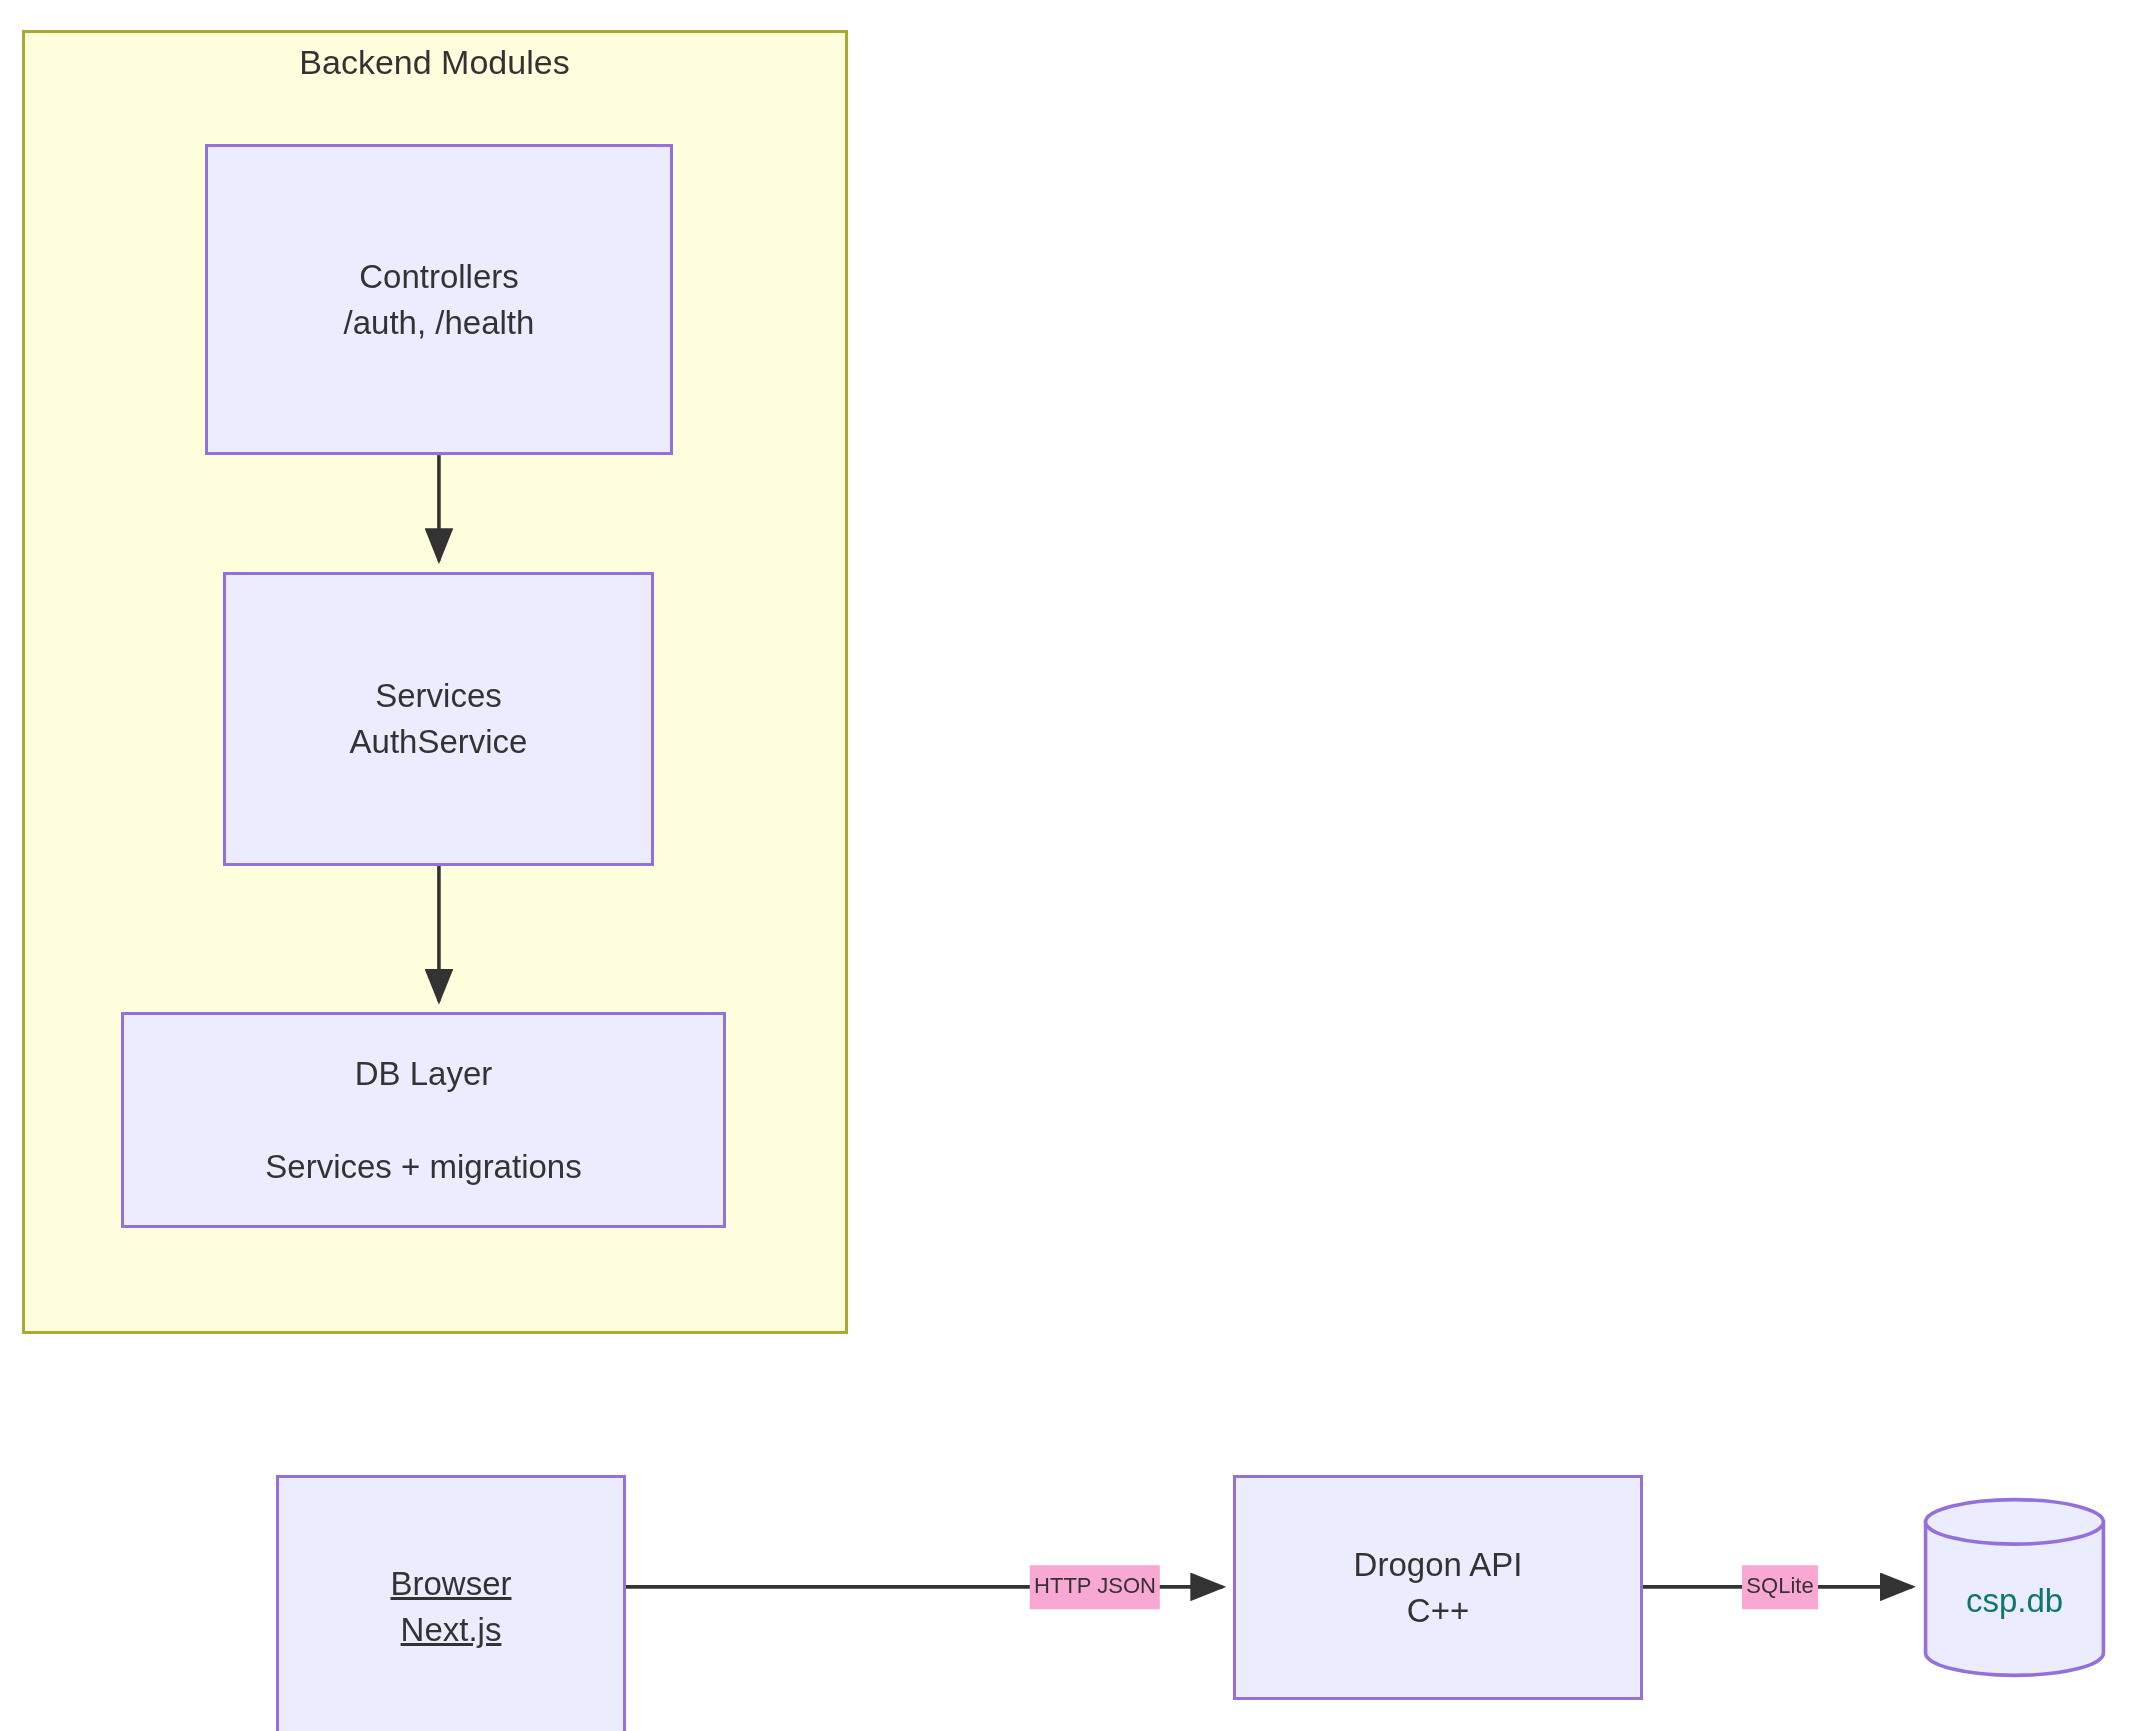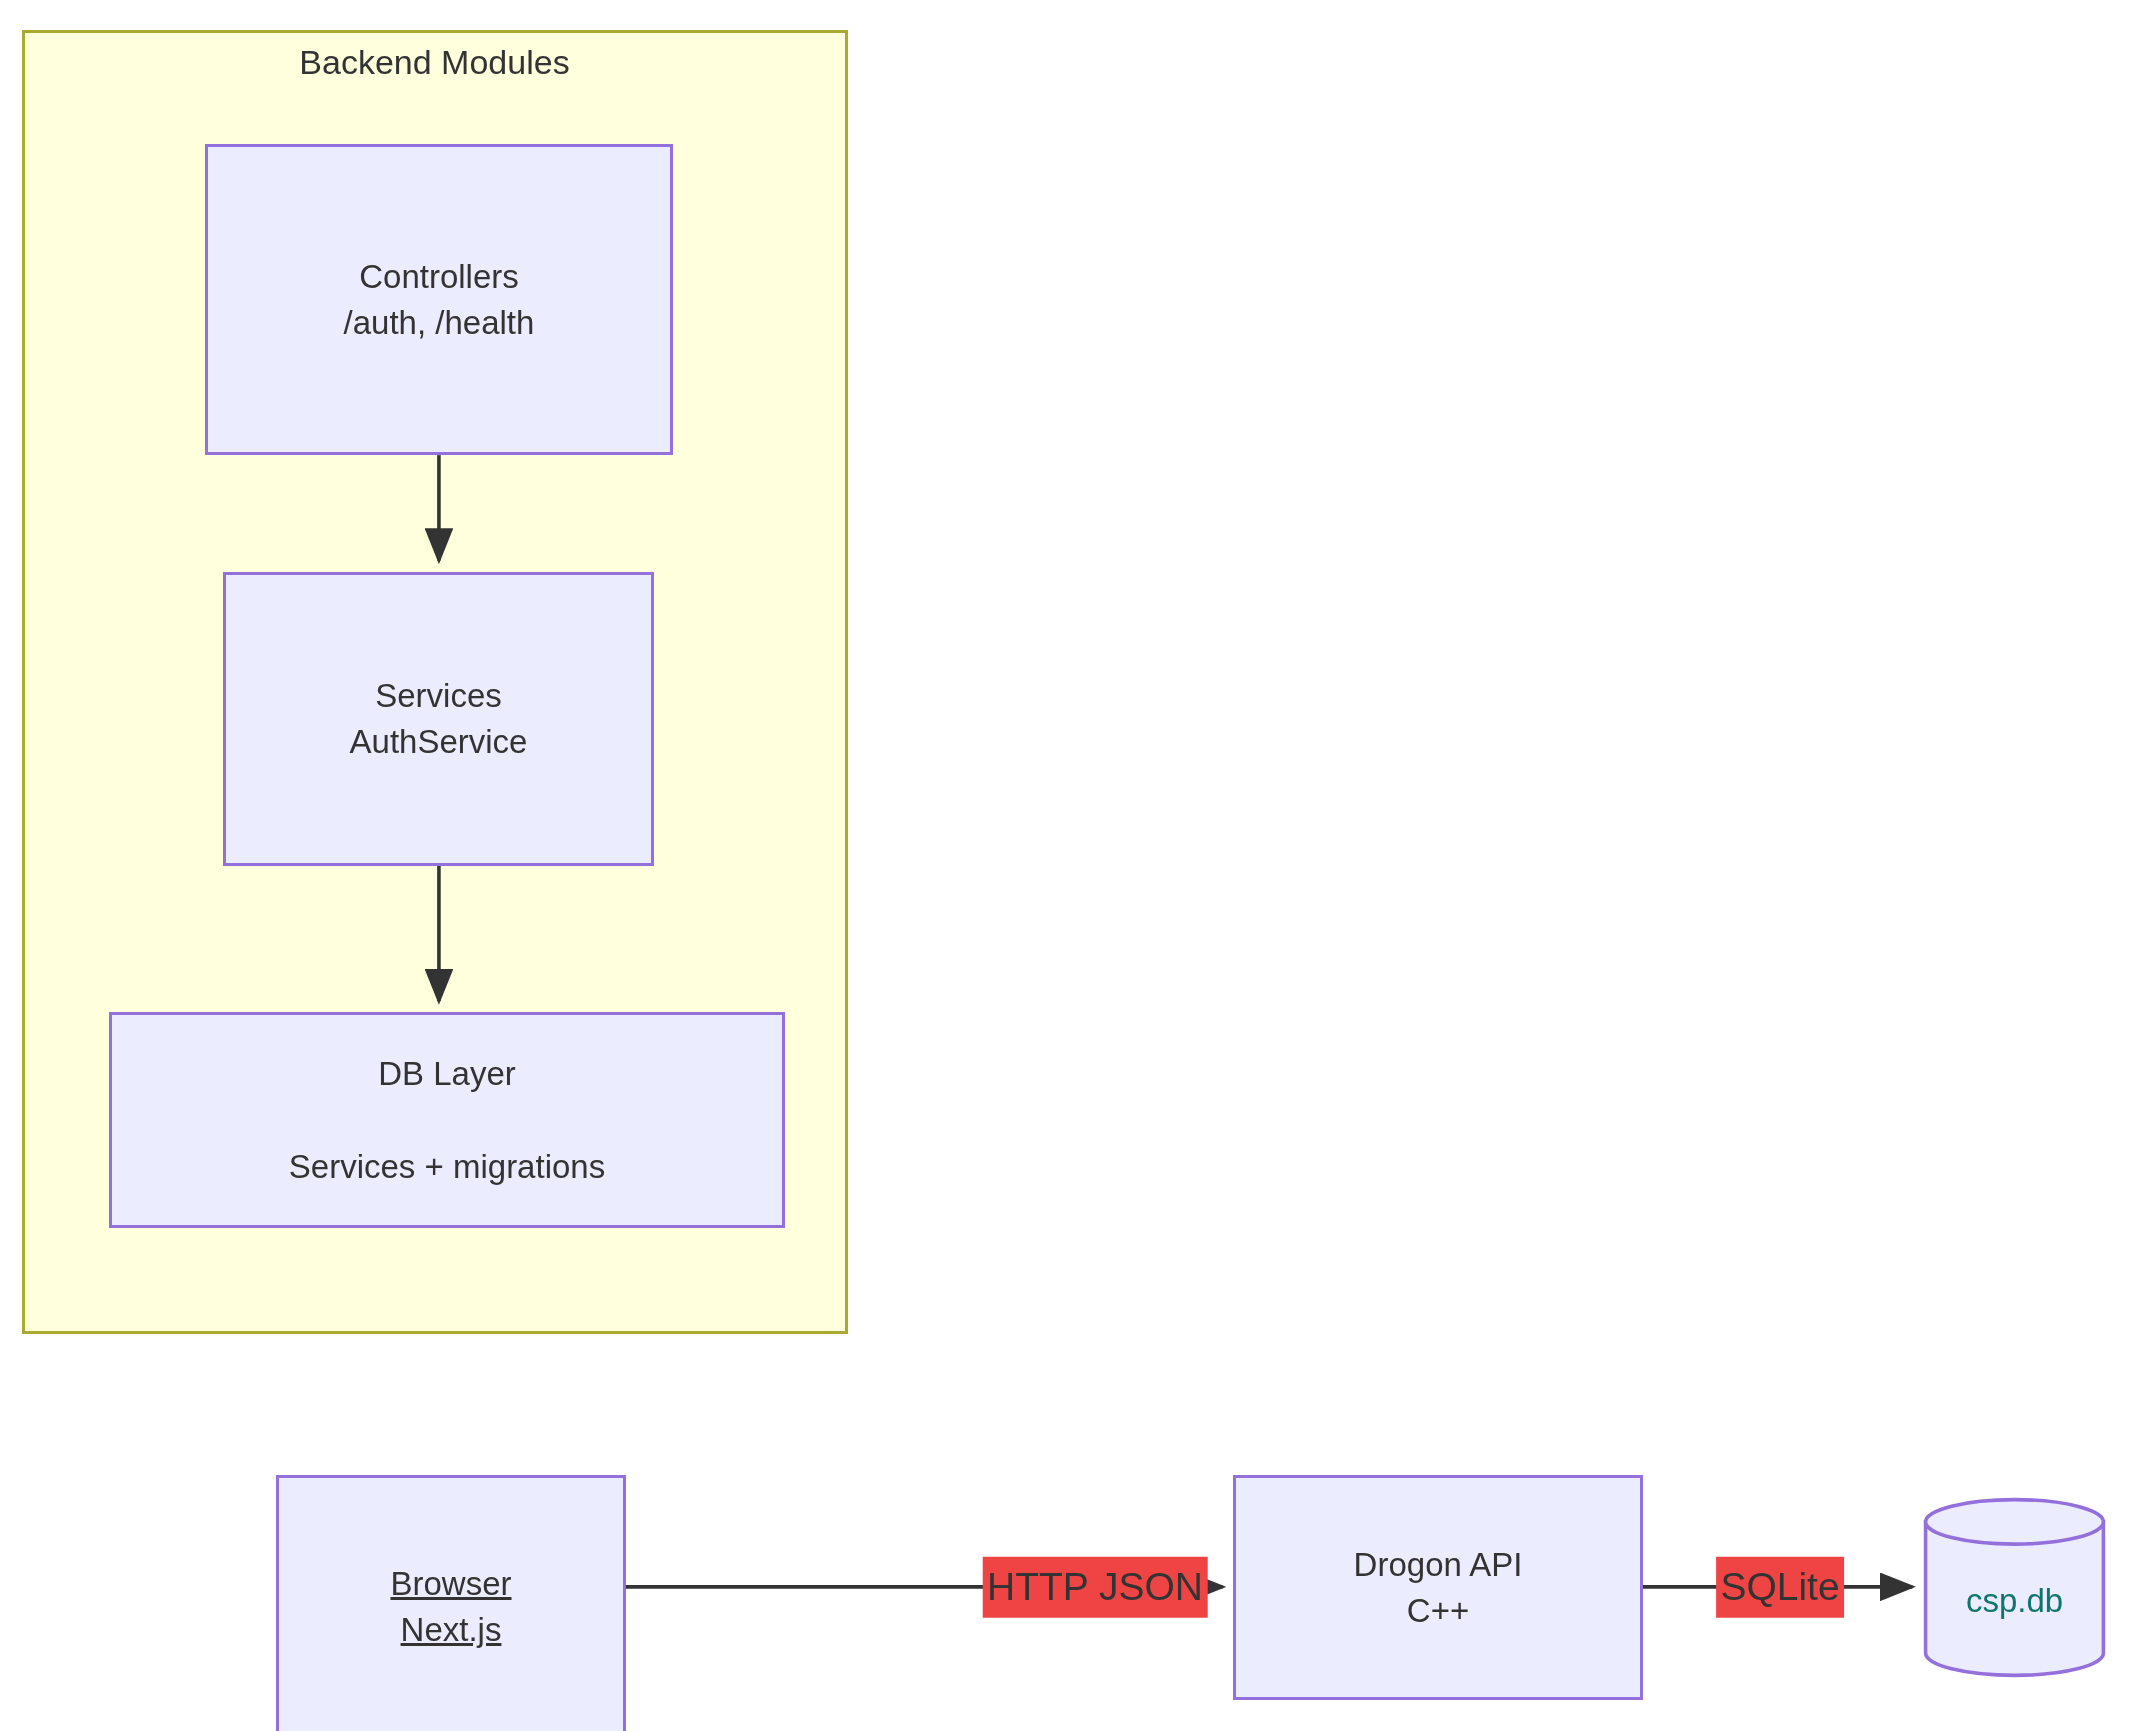--- a/index.html
+++ b/index.html
@@ -57,21 +57,21 @@
     justify-content: center;
     color: #333333;
     font-size: 33px;
     line-height: 1.32;
     text-align: center;
   }
   .node .line2 { margin-top: 2.9px; }
 
   #node-controllers { left: 205px; top: 136px;  width: 468px; height: 311px; }
   #node-services    { left: 223px; top: 564px;  width: 431px; height: 294px; }
-  #node-dblayer     { left: 109px; top: 1004px; width: 676px; height: 216px; gap: 47px; }
+  #node-dblayer     { left: 121px; top: 1004px; width: 605px; height: 216px; gap: 47px; }
   #node-browser     { left: 276px; top: 1467px; width: 350px; height: 264px; text-decoration: underline; }
   #node-drogon      { left: 1233px; top: 1467px; width: 410px; height: 225px; }
 
   
   .cylinder {
     position: absolute;
     left: 1922px;
     top: 1488px;
     width: 185px;
     height: 183px;
@@ -98,23 +98,23 @@
     left: 0;
     top: 0;
     width: 2151px;
     height: 1731px;
     pointer-events: none;
   }
 
   
   .edge-label {
     position: absolute;
-    background: #ef4444;
+    background: #f9a8d4;
     color: #333333;
-    font-size: 39px;
+    font-size: 22px;
     line-height: 1.0;
     padding: 10px 4.3px 11.5px 4.3px;
     white-space: nowrap;
     transform: translate(-50%, -50%);
   }
   #edge-label-http  { left: 1095px; top: 1579px; }
   #edge-label-sqlite{ left: 1780px; top: 1579px; }
 </style>
 </head>
 <body>

